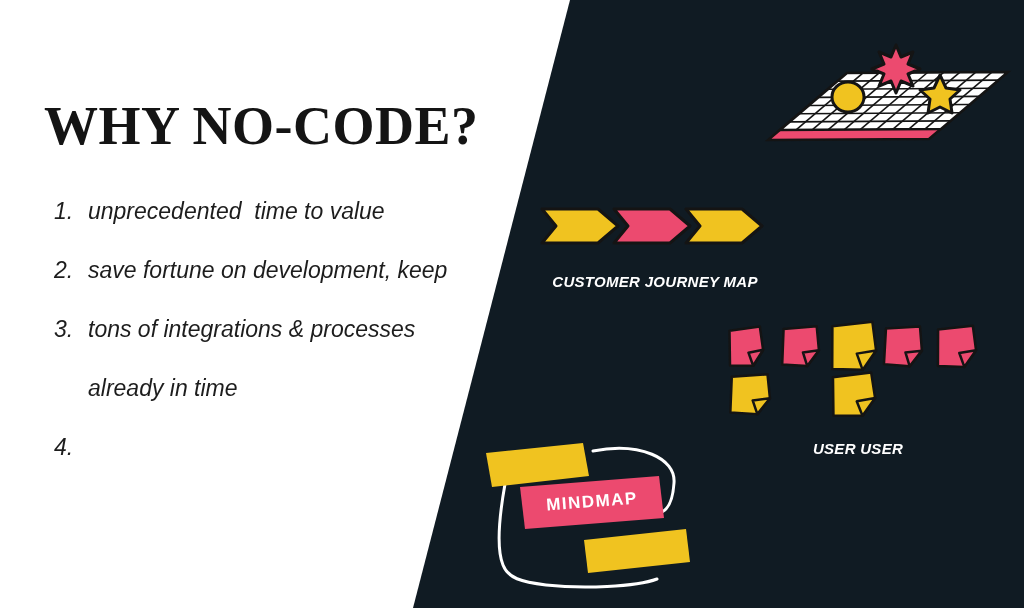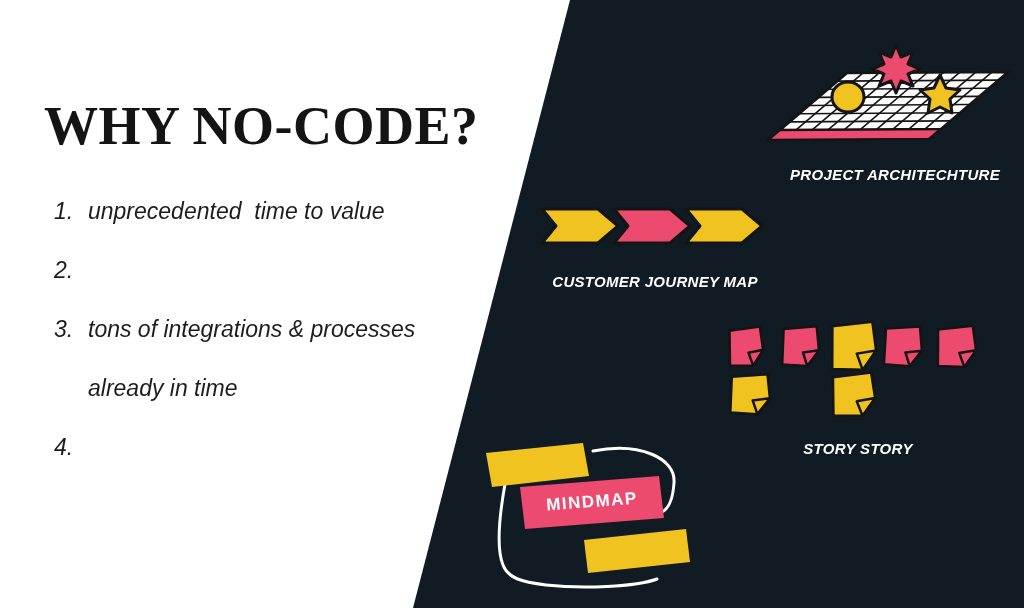--- a/index.html
+++ b/index.html
@@ -50,20 +50,21 @@
   <div class="reasons">
     <div class="reason">
       <span class="num">1.</span>
       <span class="txt">
           <span class="line">unprecedented  time to value</span>
         </span>
     </div>
     <div class="reason">
       <span class="num">2.</span>
       <span class="txt">
+        <span class="line">save fortune on development, keep</span>
       </span>
     </div>
     <div class="reason">
       <span class="num">3.</span>
       <span class="txt">
         <span class="line">tons of integrations &amp; processes</span>
         <span class="line">already in time</span>
       </span>
     </div>
     <div class="reason">
@@ -92,21 +93,20 @@
           <line x1="0" y1="3" x2="10" y2="3" style="vector-effect: non-scaling-stroke;"></line>
           <line x1="0" y1="4" x2="10" y2="4" style="vector-effect: non-scaling-stroke;"></line>
           <line x1="0" y1="5" x2="10" y2="5" style="vector-effect: non-scaling-stroke;"></line>
           <line x1="0" y1="6" x2="10" y2="6" style="vector-effect: non-scaling-stroke;"></line>
         </g>
     </g>
     <ellipse cx="848" cy="97" rx="16" ry="15" class="fill-yellow outline"></ellipse>
     <polygon class="fill-pink outline" points="896,45 901,57 913,52 908,64 920,69 908,74 913,86 901,81 896,93 891,81 879,86 884,74 872,69 884,64 879,52 891,57"></polygon>
     <polygon class="fill-yellow outline" points="940,75 946,88 960,90 950,99 952,113 940,107 928,113 930,99 920,90 934,88"></polygon>
   </svg>
-  <div class="illu-label" style="left:780px;top:166px;width:230px">PROJECT ARCHITECHTURE</div>
 
   <svg class="illu" id="journey-arrows" style="left:541px;top:206px" width="230" height="40" viewBox="0 0 230 40">
       <polygon points="1,3 57,3 77,20 57,37 1,37 15,20" transform="translate(0,0)" class="fill-yellow outline"></polygon>
       <polygon points="1,3 57,3 77,20 57,37 1,37 15,20" transform="translate(72,0)" class="fill-pink outline"></polygon>
       <polygon points="1,3 57,3 77,20 57,37 1,37 15,20" transform="translate(144,0)" class="fill-yellow outline"></polygon>
     </svg>
   <div class="illu-label" style="left:545px;top:273px;width:220px">CUSTOMER JOURNEY MAP</div>
 
   <div class="illu" id="story-notes" style="left:720px;top:320px;width:270px;height:100px">
       <svg width="41" height="45" style="left: 6px; top: 5px; transform: rotate(-2deg);">
@@ -131,21 +131,21 @@
       </svg>
       <svg width="47" height="46" style="left: 7px; top: 52px; transform: rotate(1deg);">
         <path d="M4.46,5.2 L40.13,2 L43,26 L30.7,42 L3.64,40.8 Z" class="fill-yellow" style="stroke:var(--ink);stroke-width:2.5;stroke-linejoin:round"></path>
         <path d="M43,26 L30.7,42 L25.779999999999998,28.400000000000002 Z" class="fill-yellow" style="stroke:var(--ink);stroke-width:2.5;stroke-linejoin:round"></path>
       </svg>
       <svg width="50" height="49" style="left: 109px; top: 51px; transform: rotate(-2deg);">
         <path d="M4.64,5.4399999999999995 L42.92,2 L46,27.8 L32.8,45 L3.76,43.71 Z" class="fill-yellow" style="stroke:var(--ink);stroke-width:2.5;stroke-linejoin:round"></path>
         <path d="M46,27.8 L32.8,45 L27.52,30.380000000000003 Z" class="fill-yellow" style="stroke:var(--ink);stroke-width:2.5;stroke-linejoin:round"></path>
       </svg>
     </div>
-  <div class="illu-label" style="left:780px;top:440px;width:156px">STORY STORY</div>
+  <div class="illu-label" style="left:780px;top:440px;width:156px">USER USER</div>
 
   <svg class="illu" style="left:470px;top:430px" width="240" height="170" viewBox="470 430 240 170">
     <path d="M593,451 C 640,442 676,458 674,483 C 673,498 670,508 662,512" fill="none" stroke="#ffffff" stroke-width="3" stroke-linecap="round"></path>
     <path d="M505,484 C 500,512 496,548 503,565 C 508,578 521,582 546,585 C 582,589 636,587 657,579" fill="none" stroke="#ffffff" stroke-width="3" stroke-linecap="round"></path>
     <path class="fill-yellow" d="M486,453 L583,443 L589,476 L492,487 Z"></path>
     <path class="fill-pink" d="M520,487 L659,476 L664,518 L525,529 Z"></path>
     <path class="fill-yellow" d="M584,540 L686,529 L690,562 L588,573 Z"></path>
   </svg>
   <div class="mindmap-label">MINDMAP</div>
 

